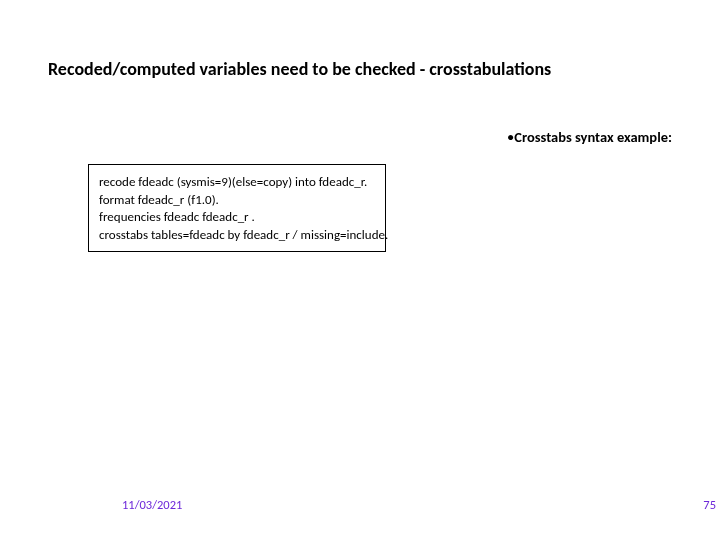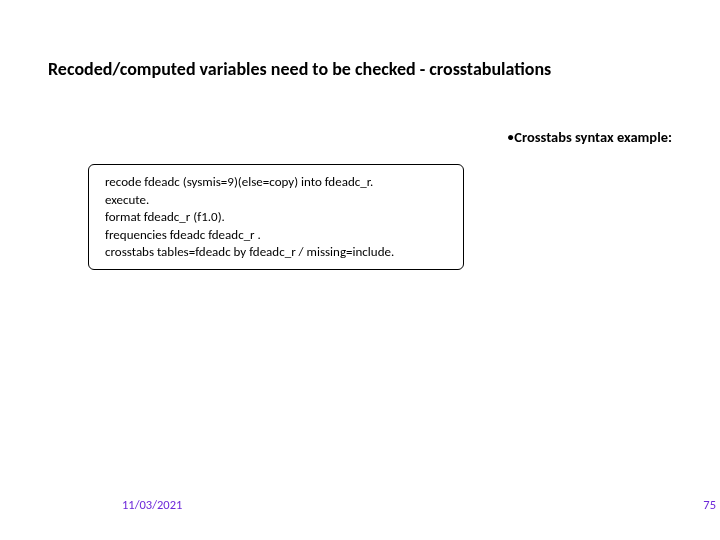--- a/index.html
+++ b/index.html
@@ -1,40 +1,39 @@
 <!DOCTYPE html>
 <html><head>
 <meta charset="utf-8">
 <style>
-  * { margin: 0; padding: 0; box-sizing: border-box; border-radius: 6px; }
+  * { margin: 0; padding: 0; box-sizing: border-box; }
   html, body { width: 720px; height: 540px; background: #fff; font-family: Calibri, Arial, sans-serif; color: #000; }
   .slide { position: relative; width: 720px; height: 540px; padding: 58px 48px 0 48px; }
   .title { font-size: 18px; font-weight: 700; margin-bottom: 48px; }
   .bullet-1 { font-size: 14.5px; font-weight: 700; margin-left: 6px; margin-bottom: 18px; text-align: right; }
   .bullet-1::before { content: "•"; font-weight: 400; display: inline-block; width: 18px; }
-  .codebox { border: 1px solid #000; margin-left: 40px; padding: 8px 10px 8px 16px; width: 376px; font-size: 13px; line-height: 1.35; margin-bottom: 36px; }
+  .codebox { border: 1px solid #000; margin-left: 40px; padding: 8px 10px 8px 10px; width: 298px; font-size: 13px; line-height: 1.35; margin-bottom: 36px; }
   .codebox div { white-space: nowrap; }
   .note { font-size: 14.5px; margin-left: 6px; position: relative; padding-left: 18px; line-height: 1.5; }
   .note::before { content: "•"; position: absolute; left: 0; top: 0; }
   .note .line2 { display: block; padding-left: 18px; }
   .underline { text-decoration: underline; }
   .footer { position: absolute; bottom: 28px; left: 0; width: 720px; padding: 0 48px 0 78px; font-size: 12.5px; color: #6d28d9; display: flex; justify-content: space-between; margin-left: 44px; }
 </style>
 </head>
 <body>
 
 <div class="slide">
 
   <div class="title">Recoded/computed variables need to be checked - crosstabulations</div>
 
   <div class="bullet-1">Crosstabs syntax example:</div>
 
   <div class="codebox">
     <div>recode fdeadc (sysmis=9)(else=copy) into fdeadc_r.</div>
-    <div>execute.</div>
     <div>format fdeadc_r (f1.0).</div>
     <div>frequencies fdeadc fdeadc_r .</div>
     <div>crosstabs tables=fdeadc by fdeadc_r / missing=include.</div>
   </div>
 
 
   <div class="footer">
     <span>11/03/2021</span>
     <span>75</span>
   </div>

